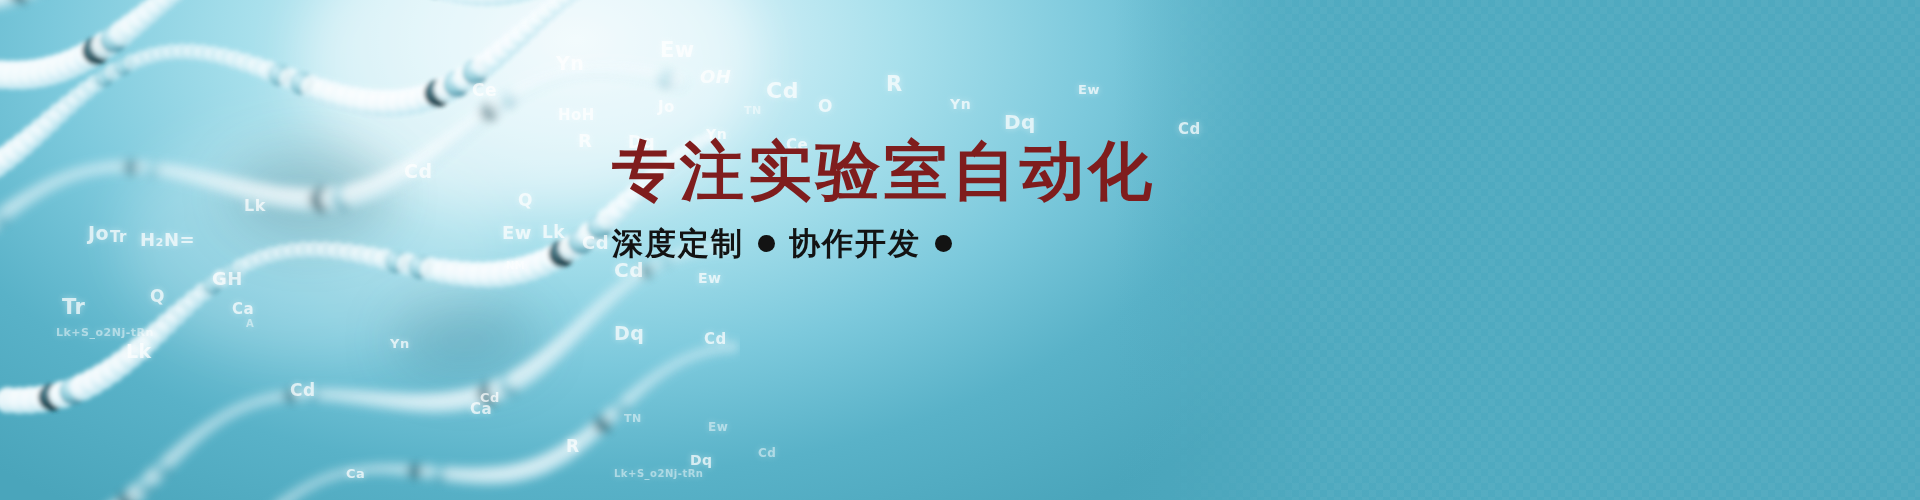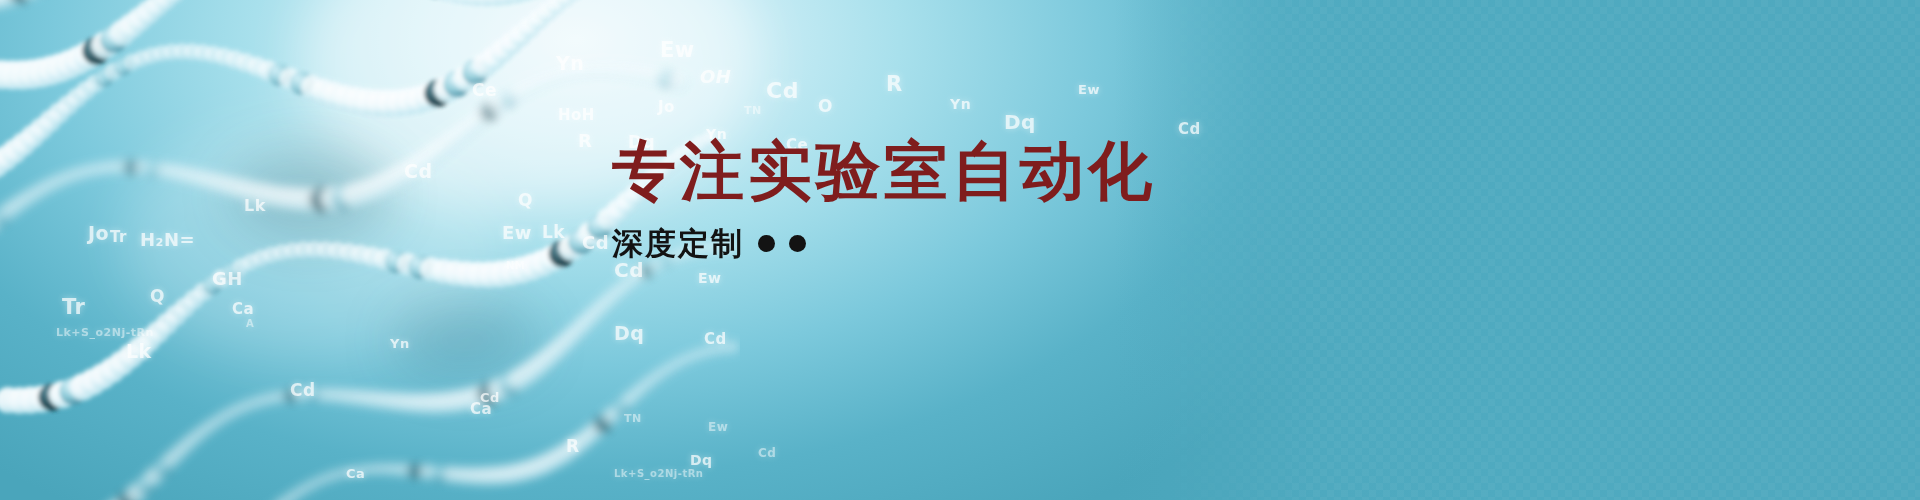--- a/index.html
+++ b/index.html
@@ -823,17 +823,18 @@
         <div class="chem-lbl" style="left: 614px; top: 468px; font-size: 10px; opacity: 0.55;">Lk+S_o2Nj-tRn</div>
         <div class="chem-lbl" style="left: 246px; top: 318px; font-size: 10px; opacity: 0.55;">A</div>
       </div>
   </div>
 
   <div class="copy">
     <h1 class="headline">专注实验室自动化</h1>
     <div class="subline">
       <span>深度定制</span>
       <span class="dot"></span>
+      <span>协作开发</span>
       <span class="dot"></span>
     </div>
   </div>
 
 </div>
 
 </body></html>

